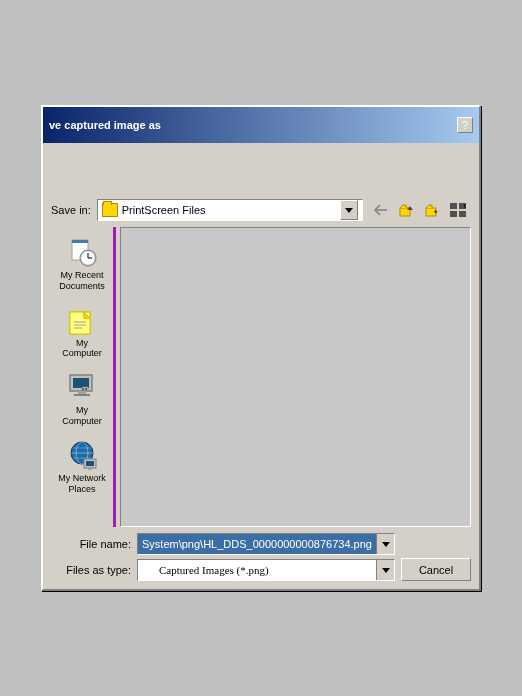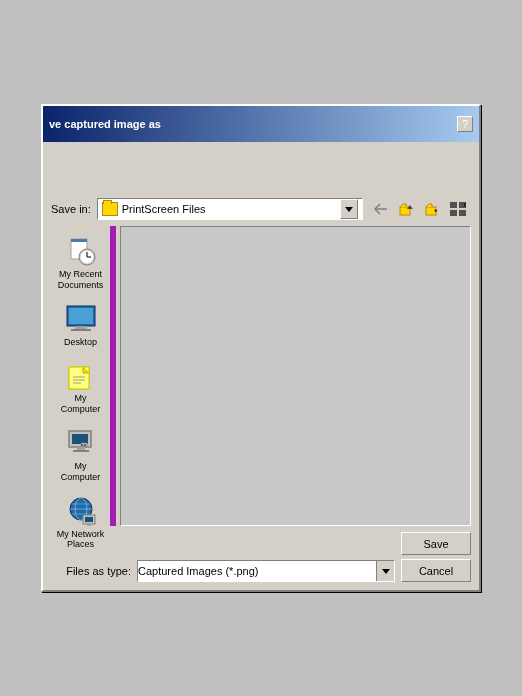--- a/index.html
+++ b/index.html
@@ -127,21 +127,21 @@
       height: 300px;
     }
     .sidebar {
       width: 65px;
       background: #d4d0c8;
       display: flex;
       flex-direction: column;
       align-items: center;
       padding: 4px 0;
       gap: 2px;
-      border-right: 6px solid #a21caf;
+      border-right: 3px solid #a21caf;
     }
     .sidebar-item {
       display: flex;
       flex-direction: column;
       align-items: center;
       width: 58px;
       padding: 4px 2px;
       cursor: pointer;
       border: 1px solid transparent;
     }
@@ -212,21 +212,22 @@
       display: flex;
       align-items: center;
       border: 1px solid;
       border-color: #808080 #ffffff #ffffff #808080;
       background: white;
       height: 22px;
     }
     .field-select-text {
       flex: 1;
       font-size: 11px;
-      padding: 2px 0;
+      padding: 2px 21px;
+      font-family: Liberation Serif, serif;
     }
     .action-buttons {
       display: flex;
       flex-direction: column;
       gap: 4px;
       justify-content: flex-end;
     }
     .action-btn {
       width: 70px;
       height: 23px;
@@ -338,31 +339,20 @@
               <rect x="6" y="4" width="16" height="3" fill="#4a7aa8"></rect>
               <circle cx="22" cy="22" r="8" fill="#d4d0c8" stroke="#808080" stroke-width="1"></circle>
               <circle cx="22" cy="22" r="7" fill="white" stroke="#a0a0a0" stroke-width="0.5"></circle>
               <line x1="22" y1="17" x2="22" y2="22" stroke="#505050" stroke-width="1.5"></line>
               <line x1="22" y1="22" x2="26" y2="22" stroke="#505050" stroke-width="1.5"></line>
             </svg>
           </div>
           <span class="sidebar-item-label">My Recent Documents</span>
         </div>
 
-        <div class="sidebar-item">
-          <div class="sidebar-item-icon">
-            <svg width="32" height="32" viewBox="0 0 32 32">
-              <rect x="2" y="3" width="28" height="20" fill="#1e6baa" stroke="#0a3060" stroke-width="1"></rect>
-              <rect x="4" y="5" width="24" height="16" fill="#4a9fd4"></rect>
-              <rect x="10" y="23" width="12" height="3" fill="#a0a0a0"></rect>
-              <rect x="6" y="26" width="20" height="2" fill="#808080"></rect>
-            </svg>
-          </div>
-          <span class="sidebar-item-label">Desktop</span>
-        </div>
 
         <div class="sidebar-item">
           <div class="sidebar-item-icon">
             <svg width="32" height="32" viewBox="0 0 32 32">
               <rect x="4" y="8" width="20" height="22" fill="#ffff99" stroke="#c8c800" stroke-width="1"></rect>
               <path d="M4 8 L4 30 L24 30 L24 8 Z" fill="#ffff80" stroke="#c8c800" stroke-width="1"></path>
               <path d="M18 8 L24 14 L18 14 Z" fill="#ffd700" stroke="#c8c800" stroke-width="1"></path>
               <path d="M18 8 L18 14 L24 14" fill="none" stroke="#c8c800" stroke-width="1"></path>
               <line x1="8" y1="18" x2="20" y2="18" stroke="#a0a080" stroke-width="1"></line>
               <line x1="8" y1="21" x2="20" y2="21" stroke="#a0a080" stroke-width="1"></line>
@@ -404,31 +394,39 @@
         </div>
       </div>
 
       <div class="file-area">
       </div>
     </div>
 
     <div class="bottom-rows-with-buttons">
       <div class="bottom-fields">
 
+        <div class="field-row">
+          <span class="field-label">File name:</span>
+          <div class="field-input-wrapper">
+            <span class="field-input-text">System\png\HL_DDS_0000000000876734.png</span>
+            <div class="field-dropdown-arrow">
+              <div class="arrow-down"></div>
+            </div>
+          </div>
+        </div>
 
         <div class="field-row">
           <span class="field-label">Files as type:</span>
           <div class="field-select-wrapper">
             <span class="field-select-text">Captured Images (*.png)</span>
             <div class="field-dropdown-arrow">
               <div class="arrow-down"></div>
             </div>
           </div>
         </div>
       </div>
 
       <div class="action-buttons">
-        <button class="action-btn">Save</button>
         <button class="action-btn">Cancel</button>
       </div>
     </div>
   </div>
 </div>
 
 </body></html>

